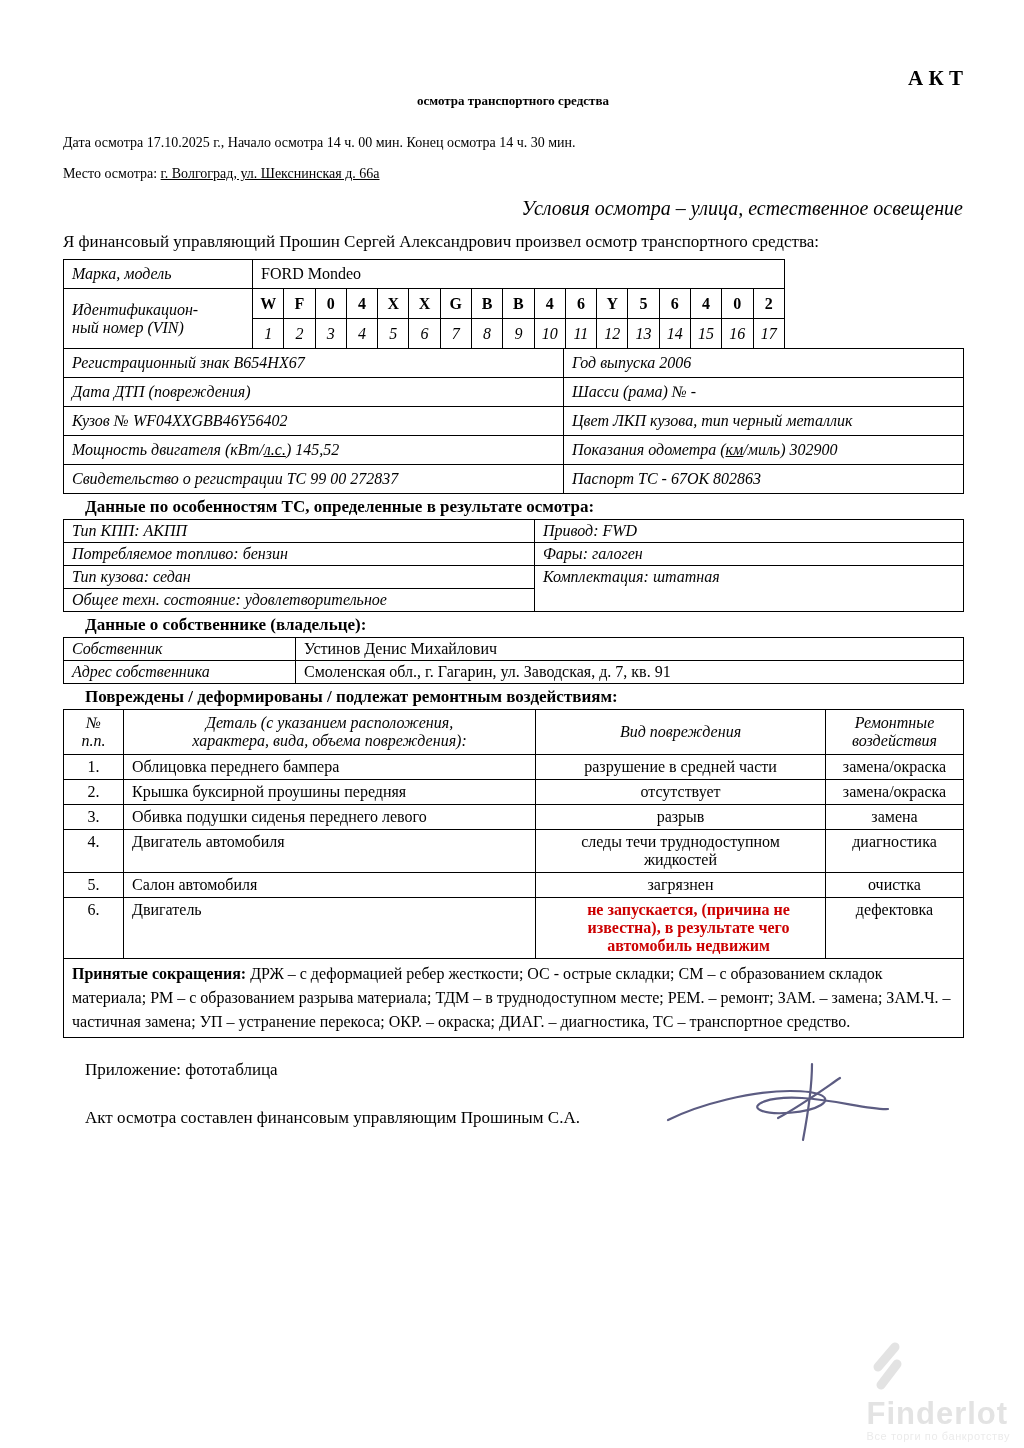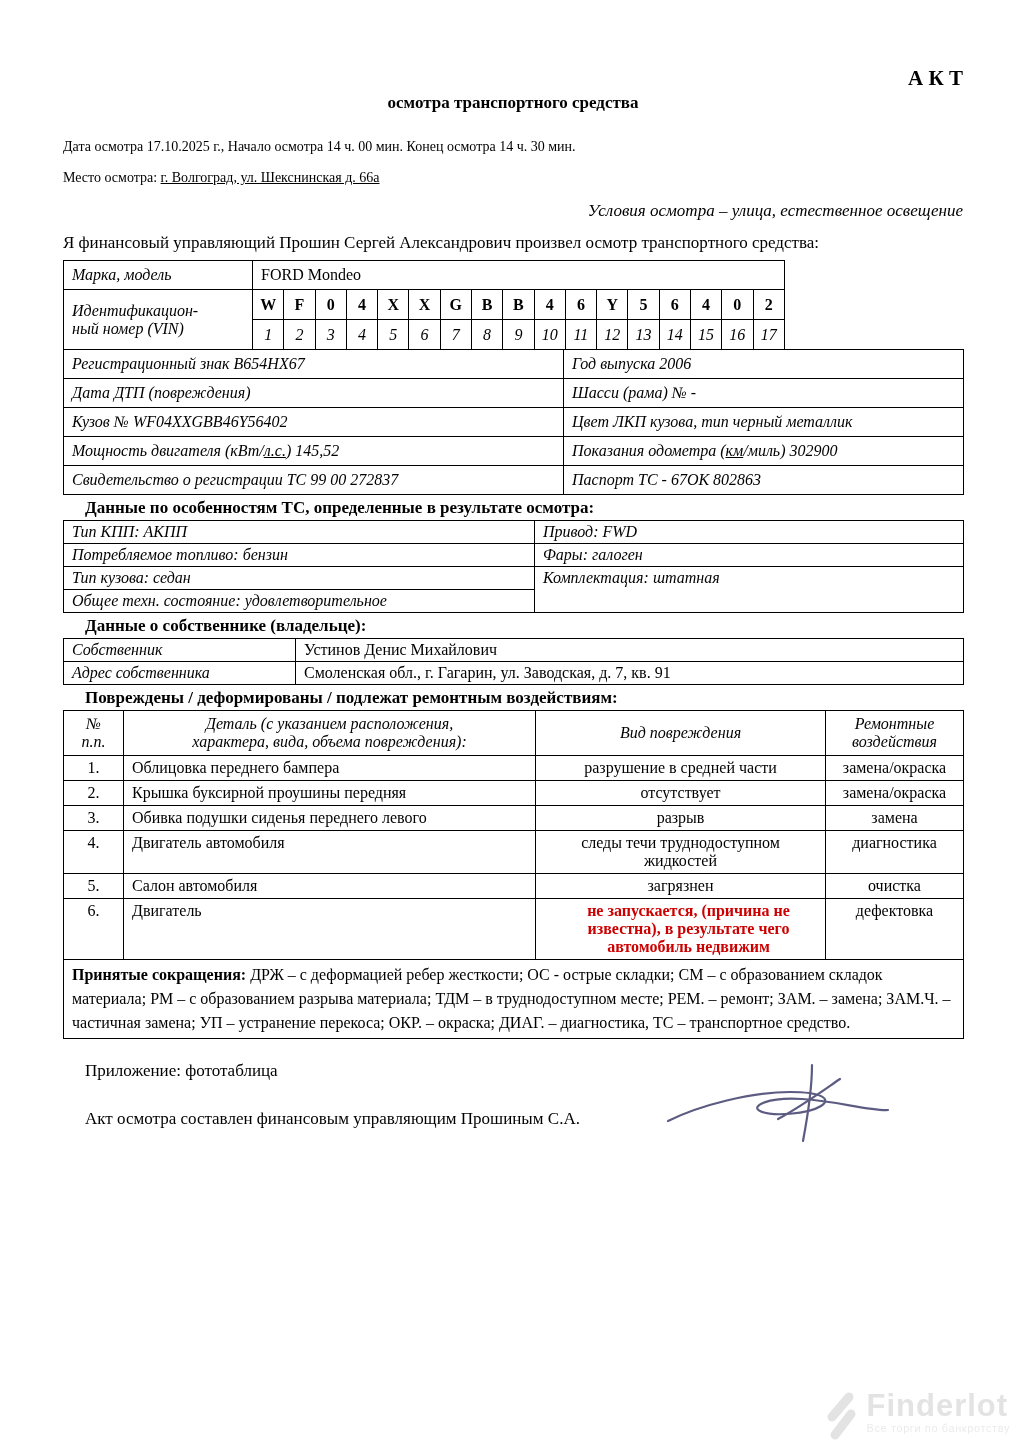--- a/index.html
+++ b/index.html
@@ -7,44 +7,44 @@
     position:relative; width:1024px; height:1448px; background:#fff;
     font-family:"Liberation Serif","DejaVu Serif",serif; color:#000;
     box-sizing:border-box; padding:66px 61px 0 63px; overflow:hidden;
   }
   .center { text-align:center; }
   .right  { text-align:right; }
   .b { font-weight:bold; }
   .i { font-style:italic; }
   .u { text-decoration:underline; }
   h1 { font-size:21px; margin:0 0 2px 0; text-align:right; font-weight:bold; }
-  .subtitle { font-size:17px; margin:0 0 26px 0; }
+  .subtitle { font-size:13px; margin:0 0 26px 0; }
   p.line { font-size:14px; margin:0 0 15px 0; }
-  p.cond { font-size:17px; margin:0 0 12px 0; }
+  p.cond { font-size:20px; margin:0 0 12px 0; }
   p.intro { font-size:17px; margin:0 0 8px 0; }
   .sect { font-weight:bold; font-size:17px; margin:3px 0 3px 22px; }
 
   table.t { border-collapse:collapse; width:722px; table-layout:fixed; margin-top:-1px; }
   table.t td { border:1px solid #000; padding:2px 8px; font-size:16px; overflow:hidden; vertical-align:middle; }
   table.vin td.cc { text-align:center; padding:2px 1px; height:25px; }
   table.vin td.lbl { width:172px; }
   td.h26 { height:24px; }
   table.dmg td { vertical-align:top; padding:3px 8px; }
   table.dmg td.hd { font-style:italic; text-align:center; white-space:pre-line; vertical-align:middle; padding:4px 6px; }
   td.num { text-align:center; }
   td.ctr { text-align:center; }
   .red { color:#cc0000; font-weight:bold; }
   td.abbr { font-size:12.5px; line-height:1.5; padding:4px 8px; vertical-align:top; }
 
   .foot1 { font-size:17px; margin:22px 0 0 22px; }
   .foot2 { font-size:17px; margin:28px 0 0 22px; position:relative; width:900px; }
   .sig { position:absolute; left:575px; top:-50px; }
 
   .wm { position:absolute; right:14px; bottom:6px; display:flex; align-items:flex-start; gap:6px;
-        font-family:"Liberation Sans","DejaVu Sans",sans-serif; }
+        font-family:"Liberation Sans","DejaVu Sans",sans-serif;flex-direction:column; }
   .wm-text { display:flex; flex-direction:column; }
   .wm-brand { font-size:31px; font-weight:bold; color:#e3e3e3; line-height:1; letter-spacing:1px; }
   .wm-tag { font-size:11px; color:#ebebeb; letter-spacing:0.6px; margin-top:1px; }
 </style>
 </head>
 <body>
 
 <div class="page">
 
   <h1>А К Т</h1>

